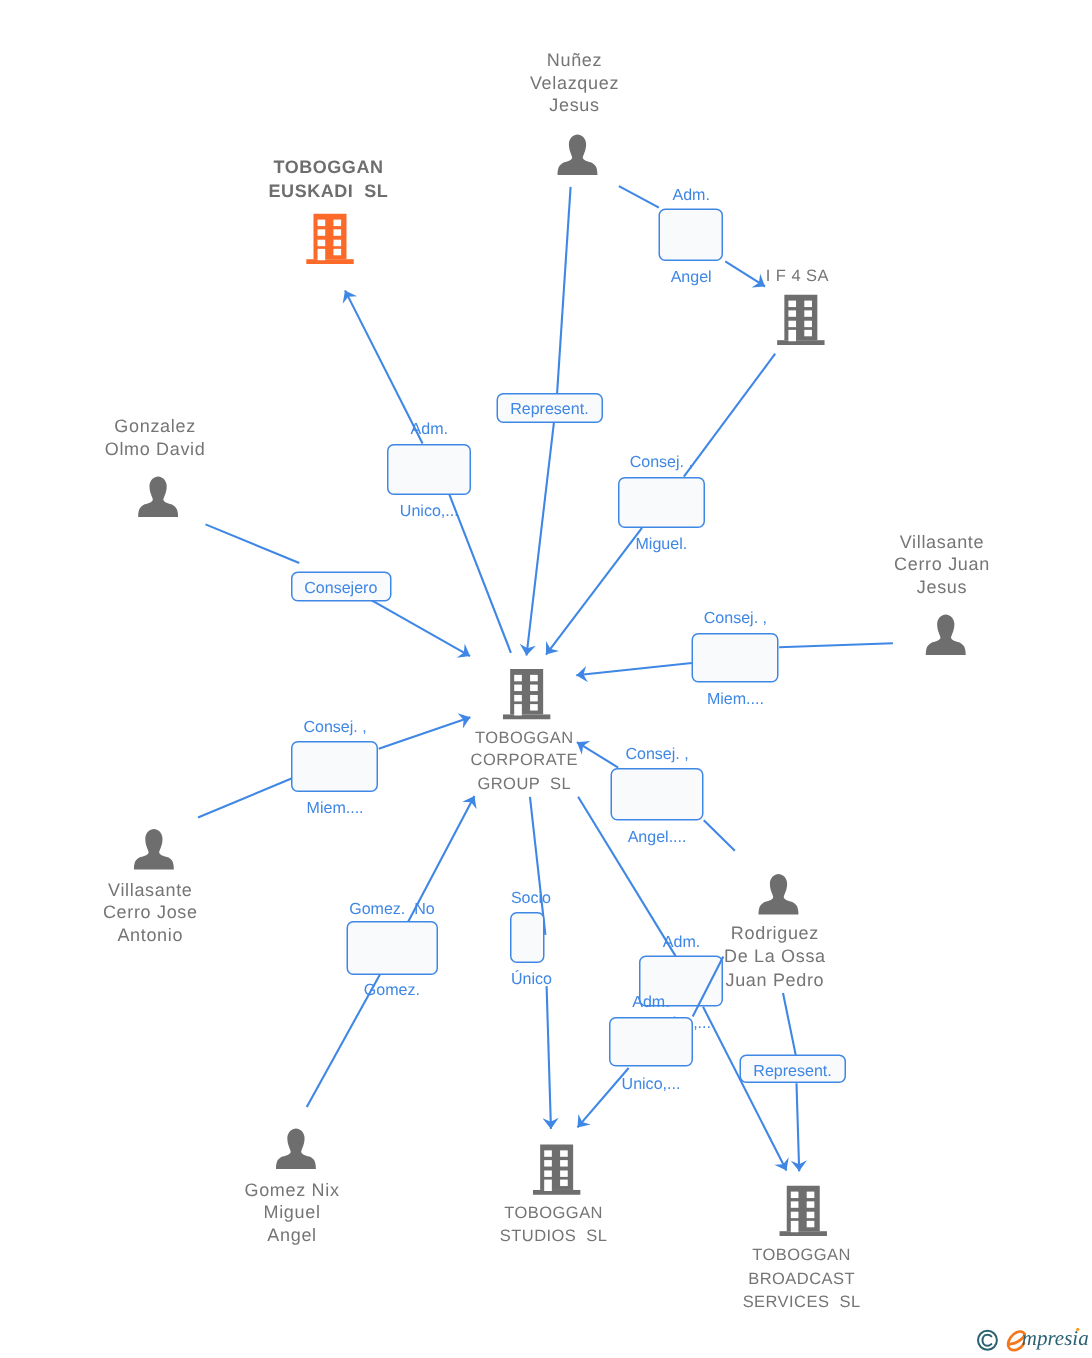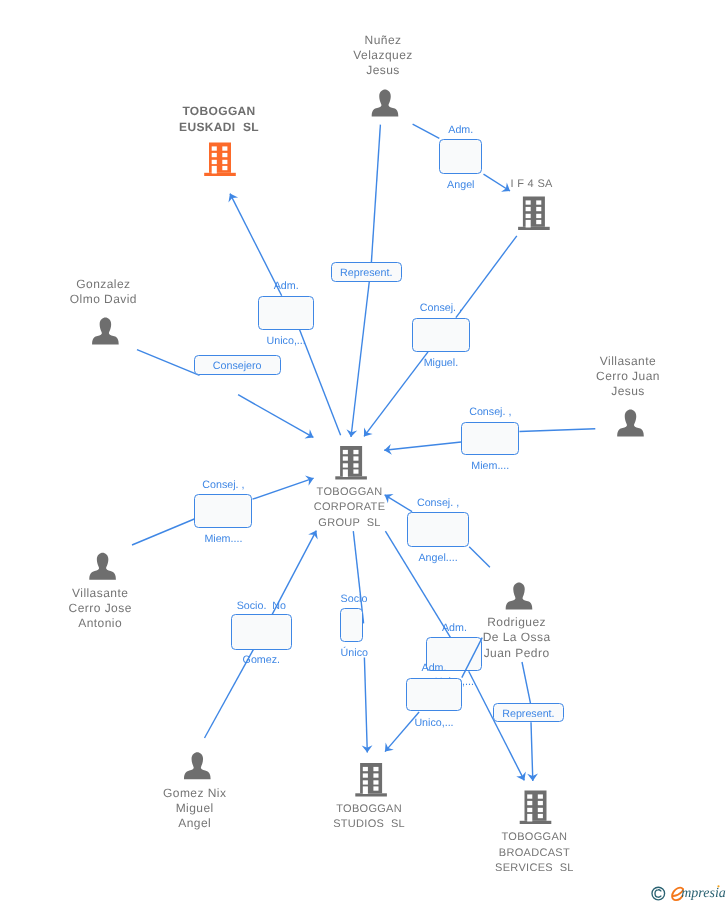--- a/index.html
+++ b/index.html
@@ -154,25 +154,25 @@
   <div class="nlabel co" style="left:0;top:485.0px;width:100%;transform:translateX(-14.50px)"><span>TOBOGGAN</span><span>CORPORATE</span><span>GROUP  SL</span></div>
   <div class="nlabel" style="left:0;top:585.6px;width:100%;transform:translateX(-263.80px)"><span>Villasante</span><span>Cerro Jose</span><span>Antonio</span></div>
   <div class="nlabel" style="left:0;top:615.2px;width:100%;transform:translateX(152.60px)"><span>Rodriguez</span><span>De La Ossa</span><span>Juan Pedro</span></div>
   <div class="nlabel" style="left:0;top:785.8px;width:100%;transform:translateX(-169.30px)"><span>Gomez Nix</span><span>Miguel</span><span>Angel</span></div>
   <div class="nlabel co" style="left:0;top:802.0px;width:100%;transform:translateX(5.10px)"><span>TOBOGGAN</span><span>STUDIOS  SL</span></div>
   <div class="nlabel co" style="left:0;top:830.3px;width:100%;transform:translateX(170.40px)"><span>TOBOGGAN</span><span>BROADCAST</span><span>SERVICES  SL</span></div>
   <div class="elabel" style="left:439.20px;top:139.30px;width:43.20px;height:34.70px"><span>Adm.</span><span>Angel</span></div>
   <div class="elabel" style="left:330.50px;top:262.00px;width:71.50px;height:19.50px"><span>Represent.</span></div>
   <div class="elabel" style="left:258.20px;top:295.70px;width:56.00px;height:34.00px"><span>Adm.</span><span>Unico,...</span></div>
   <div class="elabel" style="left:411.50px;top:317.70px;width:58.80px;height:34.10px"><span>Consej. ,</span><span>Miguel.</span></div>
-  <div class="elabel" style="left:193.70px;top:355px;width:87px;height:19.50px"><span>Consejero</span></div>
+  <div class="elabel" style="left:193.70px;top:381px;width:67px;height:19.50px"><span>Consejero</span></div>
   <div class="elabel" style="left:461.20px;top:421.70px;width:58.20px;height:33.00px"><span>Consej. ,</span><span>Miem....</span></div>
   <div class="elabel" style="left:194.30px;top:494.30px;width:58.20px;height:33.70px"><span>Consej. ,</span><span>Miem....</span></div>
   <div class="elabel" style="left:406.90px;top:511.70px;width:62.30px;height:35.10px"><span>Consej. ,</span><span>Angel....</span></div>
-  <div class="elabel" style="left:231.00px;top:614.40px;width:60.60px;height:35.20px"><span>Socio.  No</span><span>Gomez.</span></div>
+  <div class="elabel" style="left:231.00px;top:614.40px;width:60.60px;height:35.20px"><span>Gomez.  No</span><span>Gomez.</span></div>
   <div class="elabel" style="left:339.60px;top:608px;width:23px;height:34.10px"><span>Socio</span><span>Único</span></div>
   <div class="elabel" style="left:426.40px;top:637.40px;width:56.00px;height:33.60px"><span>Adm.</span><span>Unico,...</span></div>
   <div class="elabel" style="left:406.20px;top:677.60px;width:55.60px;height:33.90px"><span>Adm.</span><span>Unico,...</span></div>
   <div class="elabel" style="left:492.70px;top:703.40px;width:71.40px;height:18.80px"><span>Represent.</span></div>
   <svg id="top-edge-layer" width="728" height="905">
       <path d="M 482.20 637.60 L 461.80 677.60" fill="none" stroke="#3f87e5" stroke-width="1.4"></path>
     </svg>
   <div class="brand" style="left:649px;top:882px;">
     <svg width="79" height="21" viewBox="0 0 79 21">
       <g>

